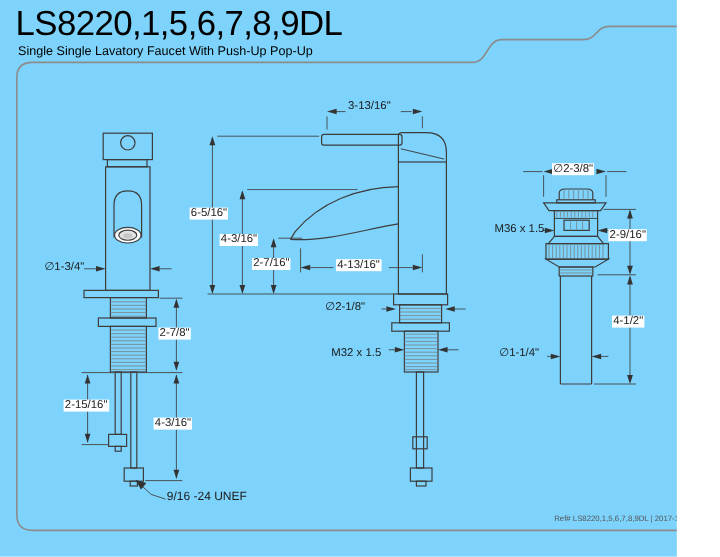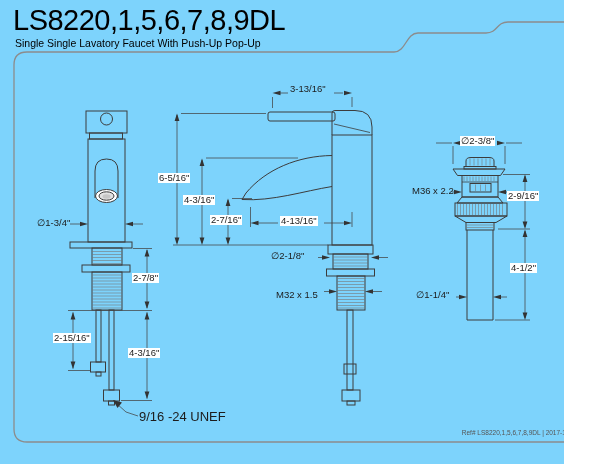--- a/index.html
+++ b/index.html
@@ -168,30 +168,30 @@
         <path d="M467,297 L459,294.7 L459,299.3 Z"></path>
         <path d="M493,297 L501,294.7 L501,299.3 Z"></path>
       </g>
     </g>
   </svg>
 
   <div class="dim" style="left:37px;top:218px">∅1-3/4"</div>
   <div class="dim bg" style="left:132px;top:273px">2-7/8"</div>
   <div class="dim bg" style="left:53px;top:333px">2-15/16"</div>
   <div class="dim bg" style="left:128px;top:348px">4-3/16"</div>
-  <div class="dim" style="left:139px;top:410px;font-size:13px">9/16 -24 UNEF</div>
+  <div class="dim" style="left:139px;top:410px;font-size:10px">9/16 -24 UNEF</div>
 
   <div class="dim" style="left:290px;top:84px">3-13/16"</div>
   <div class="dim bg" style="left:158px;top:173px">6-5/16"</div>
   <div class="dim bg" style="left:183px;top:195px">4-3/16"</div>
   <div class="dim bg" style="left:210px;top:215px">2-7/16"</div>
   <div class="dim bg" style="left:280px;top:216px">4-13/16"</div>
   <div class="dim" style="left:271px;top:251px">∅2-1/8"</div>
   <div class="dim" style="left:276px;top:290px">M32 x 1.5</div>
 
   <div class="dim bg" style="left:460px;top:136px">∅2-3/8"</div>
-  <div class="dim" style="left:412px;top:186px">M36 x 2.2</div>
+  <div class="dim" style="left:412px;top:186px">M36 x 1.5</div>
   <div class="dim bg" style="left:507px;top:191px">2-9/16"</div>
   <div class="dim bg" style="left:510px;top:263px">4-1/2"</div>
   <div class="dim" style="left:416px;top:290px">∅1-1/4"</div>
 
   <div class="ref">Ref# LS8220,1,5,6,7,8,9DL | 2017-10-B</div>
 </div>
 
 </body></html>

